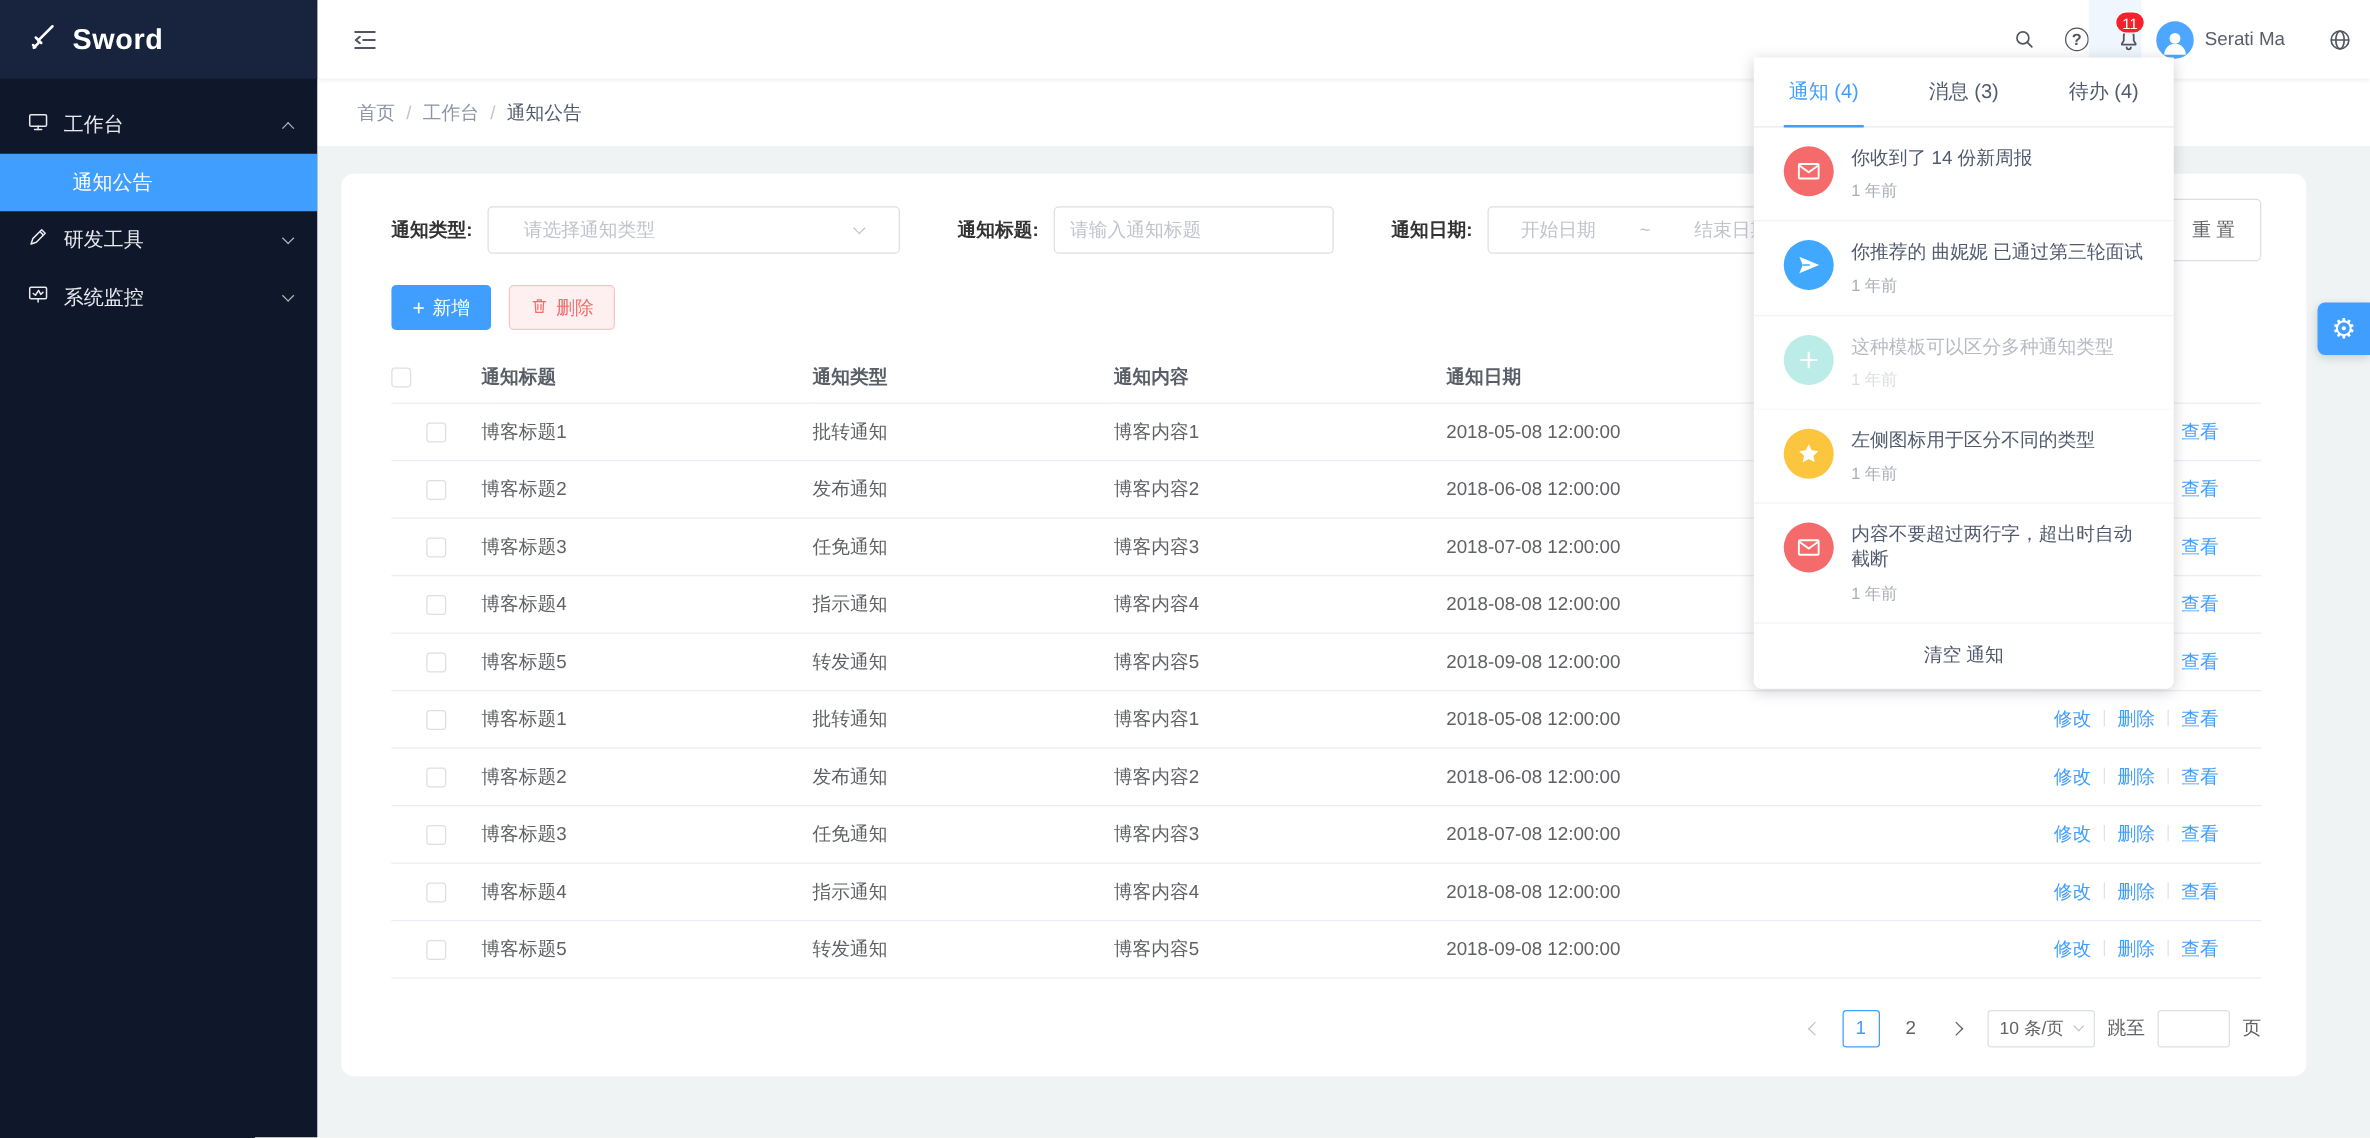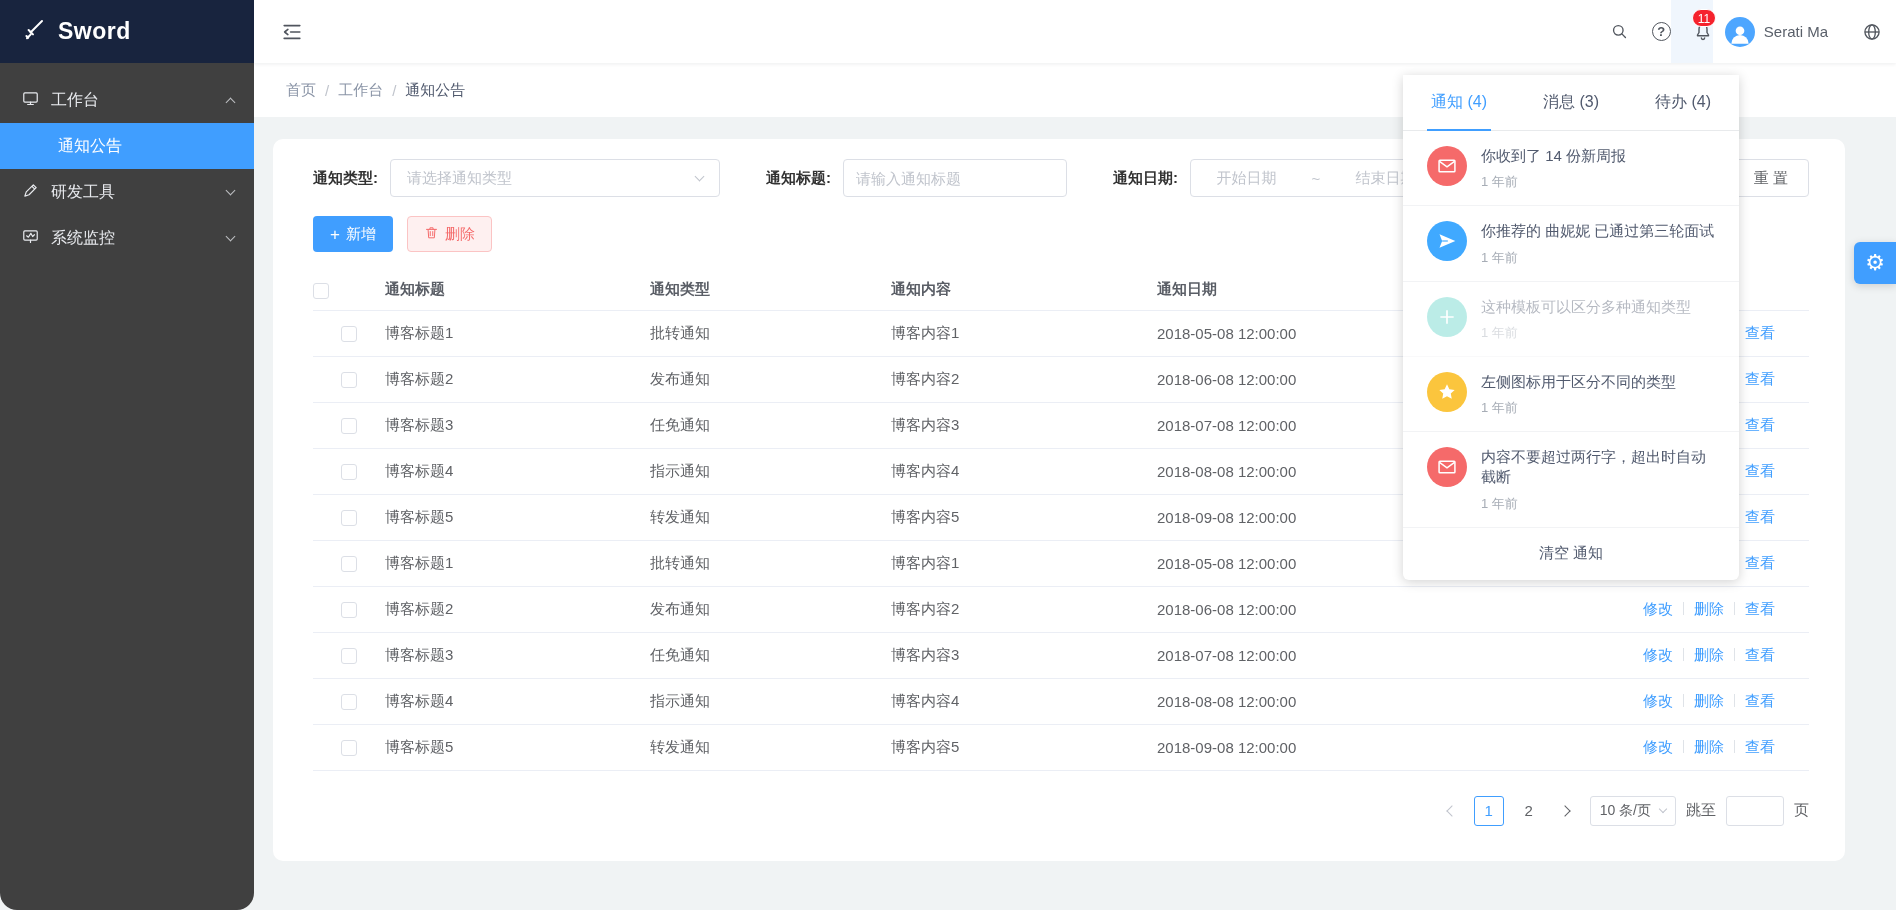--- a/index.html
+++ b/index.html
@@ -4,21 +4,21 @@
 <style>
   * { margin:0; padding:0; box-sizing:border-box; }
   html,body { width:1896px; height:910px; }
   body {
     font-family:"Liberation Sans","DejaVu Sans",sans-serif;
     background:#f0f3f4; color:#303133; overflow:hidden;
   }
   .app { position:relative; display:flex; width:1896px; height:910px; }
 
   
-  .sidebar { width:254px; flex:none; background:#404040; display:flex; flex-direction:column;border-radius:17px; }
+  .sidebar { width:254px; flex:none; background:#0f172a; display:flex; flex-direction:column; }
   .logo { height:63px; background:#18243e; color:#fff; display:flex; align-items:center;
           gap:12px; padding-left:22px; font-size:23px; font-weight:bold; letter-spacing:.5px; cursor:pointer; }
   .nav { padding-top:14px; }
   .nav-item { height:46px; display:flex; align-items:center; gap:12px; padding:0 20px 0 22px;
               color:#e8eaee; font-size:16px; cursor:pointer; }
   .nav-item svg { flex:none; }
   .nav-item .chev { margin-left:auto; opacity:.75; }
   .sub-item { height:46px; display:flex; align-items:center; padding-left:58px;
               color:#e8eaee; font-size:16px; cursor:pointer; }
   .sub-item.active { background:#409eff; color:#fff; }
@@ -53,30 +53,30 @@
   .crumb-sep { color:#c0c4cc; }
 
   
   .content { flex:1; background:#f0f3f4; padding:22px 51px 0 19px; overflow:hidden; }
   .card { background:#fff; border-radius:10px; padding:20px 36px 36px 40px; height:722px; }
 
   .filters { display:flex; align-items:center; }
   .f-group { display:flex; align-items:center; margin-right:46px;justify-content:flex-end; }
   .f-label { font-weight:bold; font-size:15px; color:#333; margin-right:12px; white-space:nowrap; }
   .select, .text-input, .daterange { height:38px; border:1px solid #dcdfe6; border-radius:4px; background:#fff; font-size:15px; }
-  .select { width:330px; display:flex; align-items:center; padding:0 16px; color:#c0c4cc; cursor:pointer; }
+  .select { width:330px; display:flex; align-items:center; padding:0 28px; color:#c0c4cc; cursor:pointer; }
   .select .chev { margin-left:auto; color:#c0c4cc; }
   .text-input { width:224px; padding:0 12px; color:#606266; outline:none;
                 font-family:"Liberation Sans","DejaVu Sans",sans-serif; }
   .text-input::placeholder { color:#c0c4cc; }
   .daterange { width:252px; display:flex; align-items:center; justify-content:space-around;
                color:#c0c4cc; padding:0 8px; cursor:pointer; }
   .f-buttons { margin-left:auto; display:flex; gap:12px; }
 
-  .btn { height:38px; padding:0 20px; border-radius:4px; font-size:15px; display:inline-flex;
+  .btn { height:50px; padding:0 20px; border-radius:4px; font-size:15px; display:inline-flex;
          align-items:center; justify-content:center; gap:6px; border:1px solid transparent;
          cursor:pointer; white-space:nowrap; font-family:inherit; }
   .btn-primary { background:#409eff; color:#fff; }
   .btn-default { background:#fff; border-color:#dcdfe6; color:#606266; }
   .btn-danger  { background:#fef0f0; border-color:#fbc4c4; color:#f56c6c; }
   .btn-sm { height:36px; padding:0 16px; }
   .plus-glyph { font-size:17px; line-height:1; }
 
   .toolbar { margin-top:19px; display:flex; gap:14px; }
 
@@ -100,21 +100,21 @@
   .chev.right { transform:rotate(-45deg); margin-right:3px; }
   .pg-num { min-width:30px; height:30px; display:flex; align-items:center; justify-content:center; cursor:pointer; }
   .pg-num.active { border:1px solid #409eff; color:#409eff; border-radius:3px; }
   .pg-size { height:30px; border:1px solid #dcdfe6; border-radius:3px; display:flex; align-items:center;
              padding:0 9px; gap:9px; color:#606266; font-size:14px; cursor:pointer; }
   .pg-size .chev { color:#c0c4cc; width:6px; height:6px; }
   .pg-jump-input { width:58px; height:30px; border:1px solid #dcfe; border:1px solid #dcdfe6;
                    border-radius:3px; outline:none; text-align:center; font-size:14px; }
 
   
-  .notice { position:absolute; top:75px; left:1403px; width:336px; background:#fff;
+  .notice { position:absolute; top:46px; left:1403px; width:336px; background:#fff;
             border-radius:0 0 6px 6px; box-shadow:0 2px 12px rgba(0,0,0,.18); z-index:40; }
   .n-tabs { display:flex; border-bottom:1px solid #e8eaec; }
   .n-tab { flex:1; height:55px; display:flex; align-items:center; justify-content:center;
            font-size:16px; color:#515a6e; position:relative; cursor:pointer; }
   .n-tab.active { color:#409eff; }
   .n-tab.active::after { content:""; position:absolute; left:50%; bottom:-1px; transform:translateX(-50%);
                          width:64px; height:2px; background:#409eff; }
   .n-item { display:flex; gap:14px; padding:15px 24px 14px; border-bottom:1px solid #f2f3f5; cursor:pointer; }
   .n-item.read { opacity:.42; }
   .n-ico { width:40px; height:40px; border-radius:50%; flex:none; display:flex;

